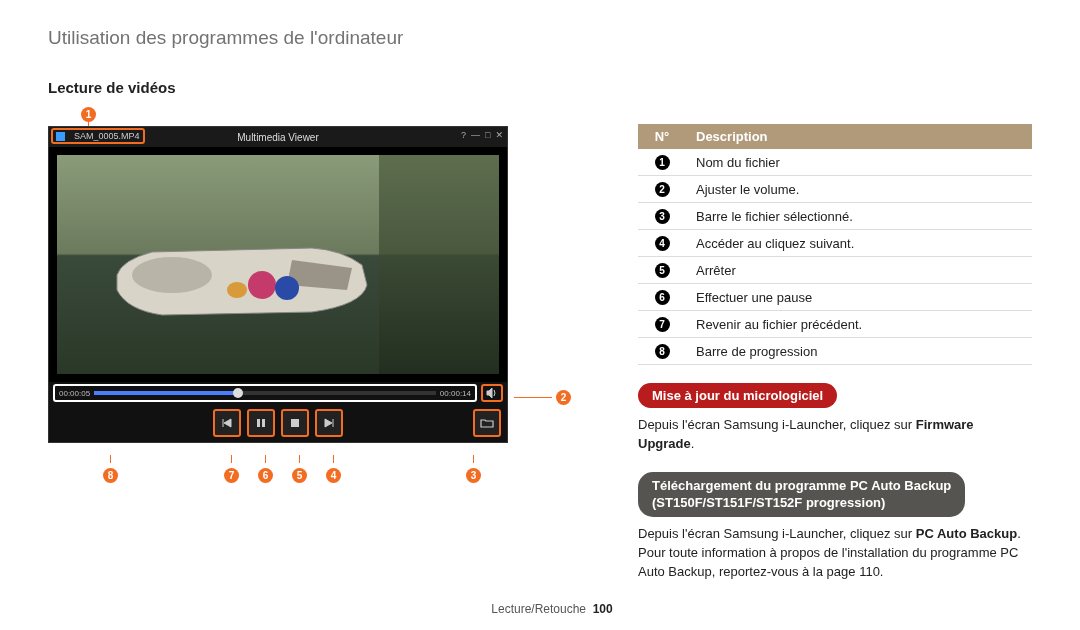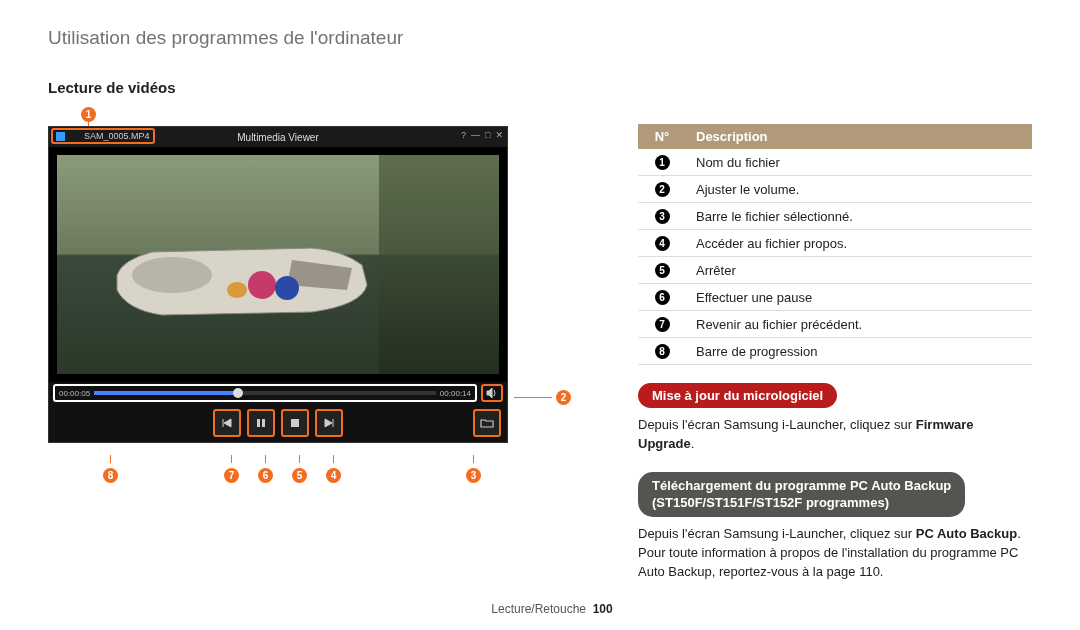--- a/index.html
+++ b/index.html
@@ -70,21 +70,21 @@
   }
   .filename-box {
     position: absolute;
     left: 2px;
     top: 1px;
     border: 2px solid #f26c22;
     border-radius: 3px;
     padding: 1px 3px;
     display: flex;
     align-items: center;
-    gap: 19px;
+    gap: 9px;
   }
   .file-icon {
     width: 9px;
     height: 9px;
     background: #3b9cff;
     display: inline-block;
   }
   .viewer-title-center {
     margin: 0 auto;
     font-size: 10px;
@@ -430,21 +430,21 @@
         <tr>
             <td class="numcell"><span class="num-badge">2</span></td>
             <td>Ajuster le volume.</td>
           </tr>
         <tr>
             <td class="numcell"><span class="num-badge">3</span></td>
             <td>Barre le fichier sélectionné.</td>
           </tr>
         <tr>
             <td class="numcell"><span class="num-badge">4</span></td>
-            <td>Accéder au fichier propos.</td>
+            <td>Accéder au cliquez suivant.</td>
           </tr>
         <tr>
             <td class="numcell"><span class="num-badge">5</span></td>
             <td>Arrêter</td>
           </tr>
         <tr>
             <td class="numcell"><span class="num-badge">6</span></td>
             <td>Effectuer une pause</td>
           </tr>
         <tr>
@@ -458,21 +458,21 @@
       </tbody>
     </table>
 
     <div class="pill">Mise à jour du micrologiciel</div>
     <div class="body-text">
       <span>Depuis l'écran Samsung i-Launcher, cliquez sur </span><b>Firmware Upgrade</b><span>.</span>
     </div>
 
     <div class="pill-multi">
       <span>Téléchargement du programme PC Auto Backup</span><br>
-      <span>(ST150F/ST151F/ST152F programmes)</span>
+      <span>(ST150F/ST151F/ST152F progression)</span>
     </div>
     <div class="body-text">
       <span>Depuis l'écran Samsung i-Launcher, cliquez sur </span><b>PC Auto Backup</b><span>. Pour toute information à propos de l'installation du programme PC Auto Backup, reportez-vous à la page 110.</span>
     </div>
   </div>
 </div>
 
 <div class="footer">
   <span>Lecture/Retouche</span>&nbsp;&nbsp;<span class="pn">100</span>
 </div>

